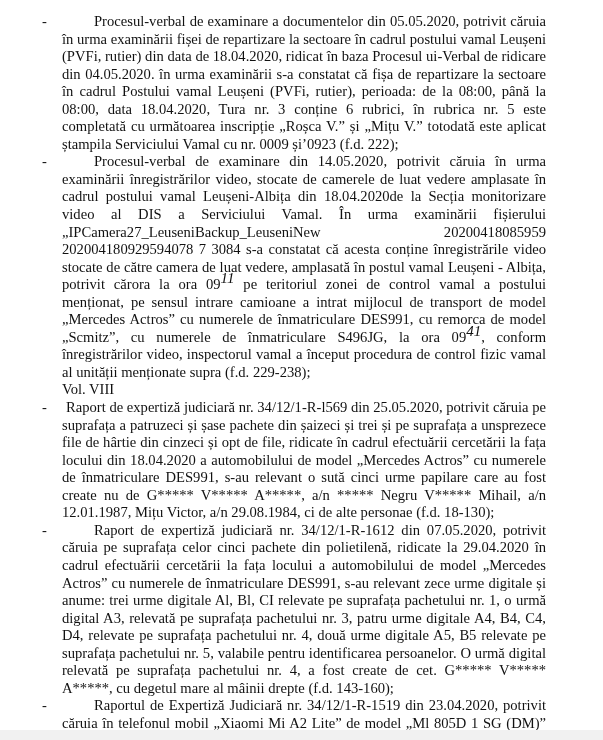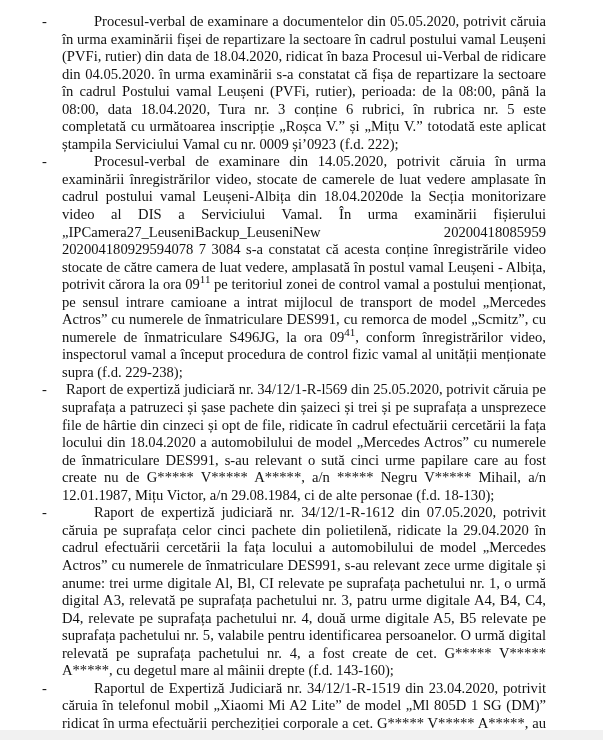--- a/index.html
+++ b/index.html
@@ -6,38 +6,39 @@
   body { width:603px; height:740px; background:#ffffff; overflow:hidden; position:relative;
          font-family:"Liberation Serif", serif; color:#111; }
   .page { position:absolute; left:0; top:0; width:603px; height:730px; background:#fff; }
   .bottom-strip { position:absolute; left:0; top:730px; width:603px; height:10px; background:#f1f1f1; }
   .content { position:absolute; left:62px; top:13px; width:484px; font-size:14.6px; line-height:17.55px; }
   .item { position:relative; text-align:justify; margin:0; }
   .dash { position:absolute; left:-20px; top:0; }
   .indent { display:inline-block; width:32px; }
   .indent-sm { display:inline-block; width:4px; }
   .plain { margin:0; }
-  sup { font-size:11px; line-height:0; vertical-align:super; }
+  sup { font-size:15px; line-height:0; vertical-align:super;font-style:italic; }
 </style>
 </head>
 <body>
 
 <div class="page">
   <div class="content">
 
     <p class="item">
       <span class="dash">-</span>
       <span class="indent"></span><span>Procesul-verbal de examinare a documentelor din 05.05.2020, potrivit căruia în urma examinării fișei de repartizare la sectoare în cadrul postului vamal Leușeni (PVFi, rutier) din data de 18.04.2020, ridicat în baza Procesul ui-Verbal de ridicare din 04.05.2020. în urma examinării s-a constatat că fișa de repartizare la sectoare în cadrul Postului vamal Leușeni (PVFi, rutier), perioada: de la 08:00, până la 08:00, data 18.04.2020, Tura nr. 3 conține 6 rubrici, în rubrica nr. 5 este completată cu următoarea inscripție „Roșca V.” și „Mițu V.” totodată este aplicat ștampila Serviciului Vamal cu nr. 0009 și’0923 (f.d. 222);</span>
     </p>
 
     <p class="item">
       <span class="dash">-</span>
       <span class="indent"></span><span>Procesul-verbal de examinare din 14.05.2020, potrivit căruia în urma examinării înregistrărilor  video, stocate de camerele de luat vedere amplasate în cadrul postului vamal Leușeni-Albița din 18.04.2020de la Secția monitorizare       video al DIS a Serviciului Vamal. În    urma examinării fișierului   „IPCamera27_LeuseniBackup_LeuseniNew 20200418085959 202004180929594078 7 3084 s-a constatat că acesta conține înregistrările video stocate de către camera de luat vedere, amplasată în postul vamal Leușeni - Albița, potrivit cărora la ora 09</span><sup>11</sup><span> pe teritoriul zonei de control vamal a postului menționat, pe sensul intrare camioane a intrat mijlocul de transport de model „Mercedes Actros” cu numerele de înmatriculare DES991, cu remorca de model „Scmitz”, cu numerele de înmatriculare S496JG, la ora 09</span><sup>41</sup><span>, conform înregistrărilor video, inspectorul vamal a început procedura de control fizic vamal al unității menționate supra (f.d. 229-238);</span>
     </p>
 
+    <p class="plain">Vol. VIII</p>
 
     <p class="item">
       <span class="dash">-</span>
       <span class="indent-sm"></span><span>Raport de expertiză judiciară nr. 34/12/1-R-l569 din 25.05.2020, potrivit căruia pe suprafața a patruzeci și șase pachete din șaizeci și trei și pe suprafața a unsprezece file de hârtie din cinzeci și opt de file, ridicate în cadrul efectuării cercetării la fața locului din 18.04.2020 a automobilului de model „Mercedes Actros” cu numerele de înmatriculare DES991, s-au relevant o sută cinci urme papilare care au fost create nu de G***** V***** A*****, a/n ***** Negru V***** Mihail, a/n 12.01.1987, Mițu Victor, a/n 29.08.1984, ci de alte personae (f.d. 18-130);</span>
     </p>
 
     <p class="item">
       <span class="dash">-</span>
       <span class="indent"></span><span>Raport de expertiză judiciară nr. 34/12/1-R-1612 din 07.05.2020, potrivit căruia pe suprafața celor cinci pachete din polietilenă, ridicate la 29.04.2020 în cadrul efectuării cercetării la fața locului a automobilului de model „Mercedes Actros” cu numerele de înmatriculare DES991, s-au relevant zece urme digitale și anume: trei urme digitale Al, Bl, CI relevate pe suprafața pachetului nr. 1, o urmă digital A3, relevată pe suprafața pachetului nr. 3, patru urme digitale A4, B4, C4, D4, relevate pe suprafața pachetului nr. 4, două urme digitale A5, B5 relevate pe suprafața pachetului nr. 5, valabile pentru identificarea persoanelor. O urmă digital relevată pe suprafața pachetului nr. 4, a fost create de cet. G***** V***** A*****, cu degetul mare al mâinii drepte (f.d. 143-160);</span>
     </p>

